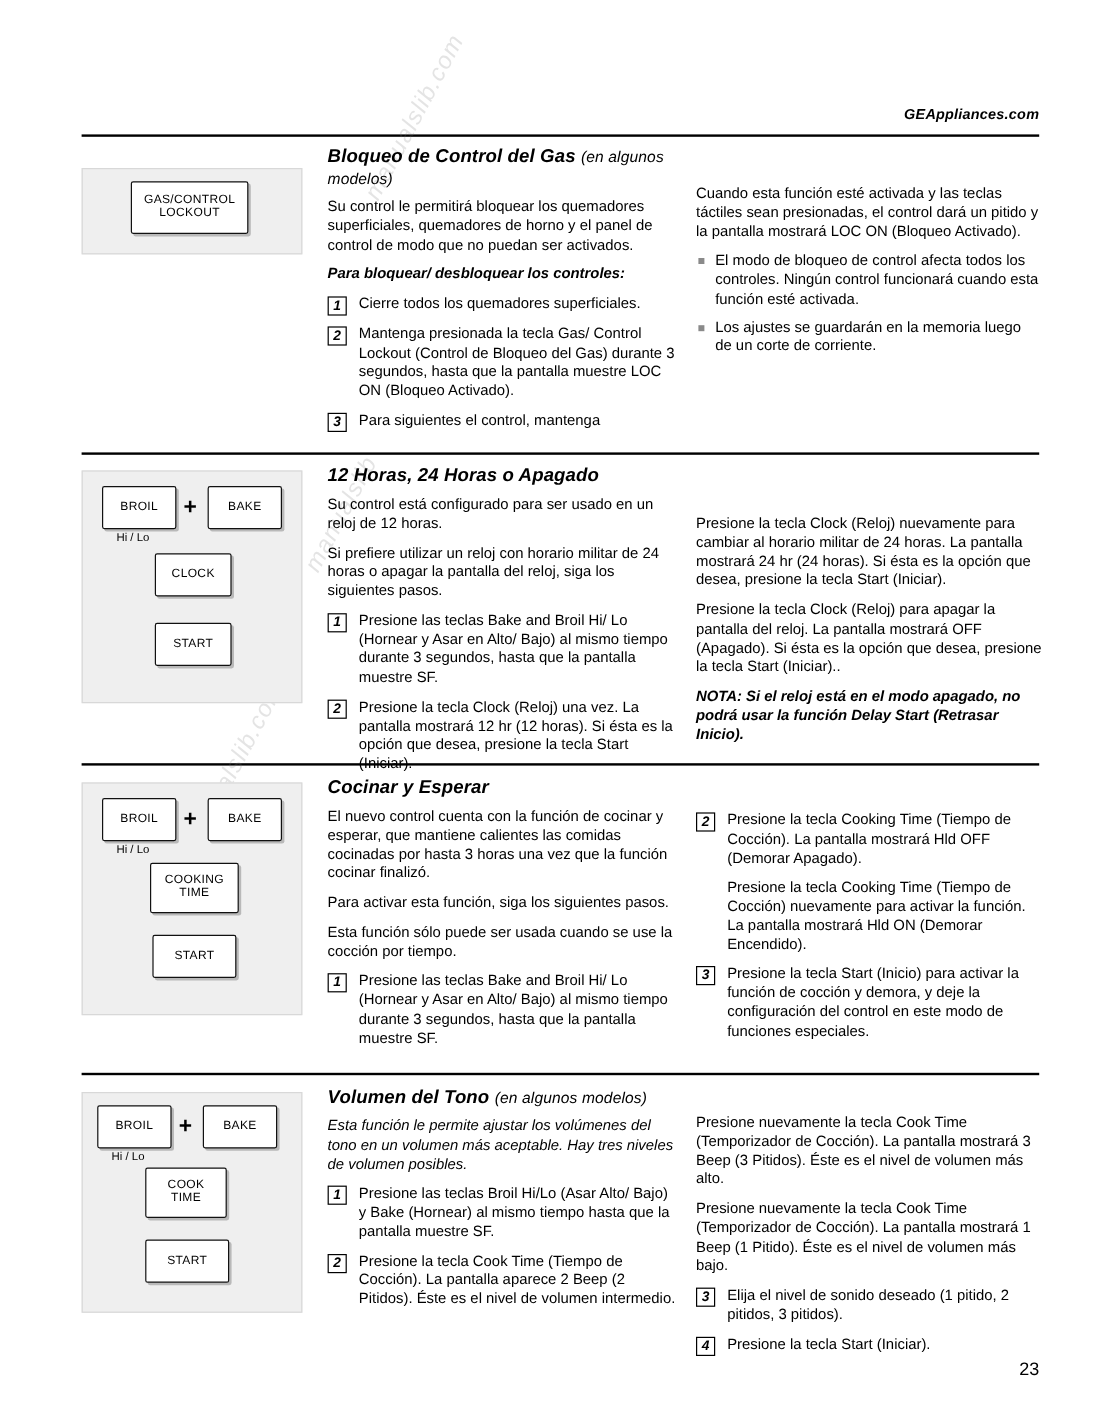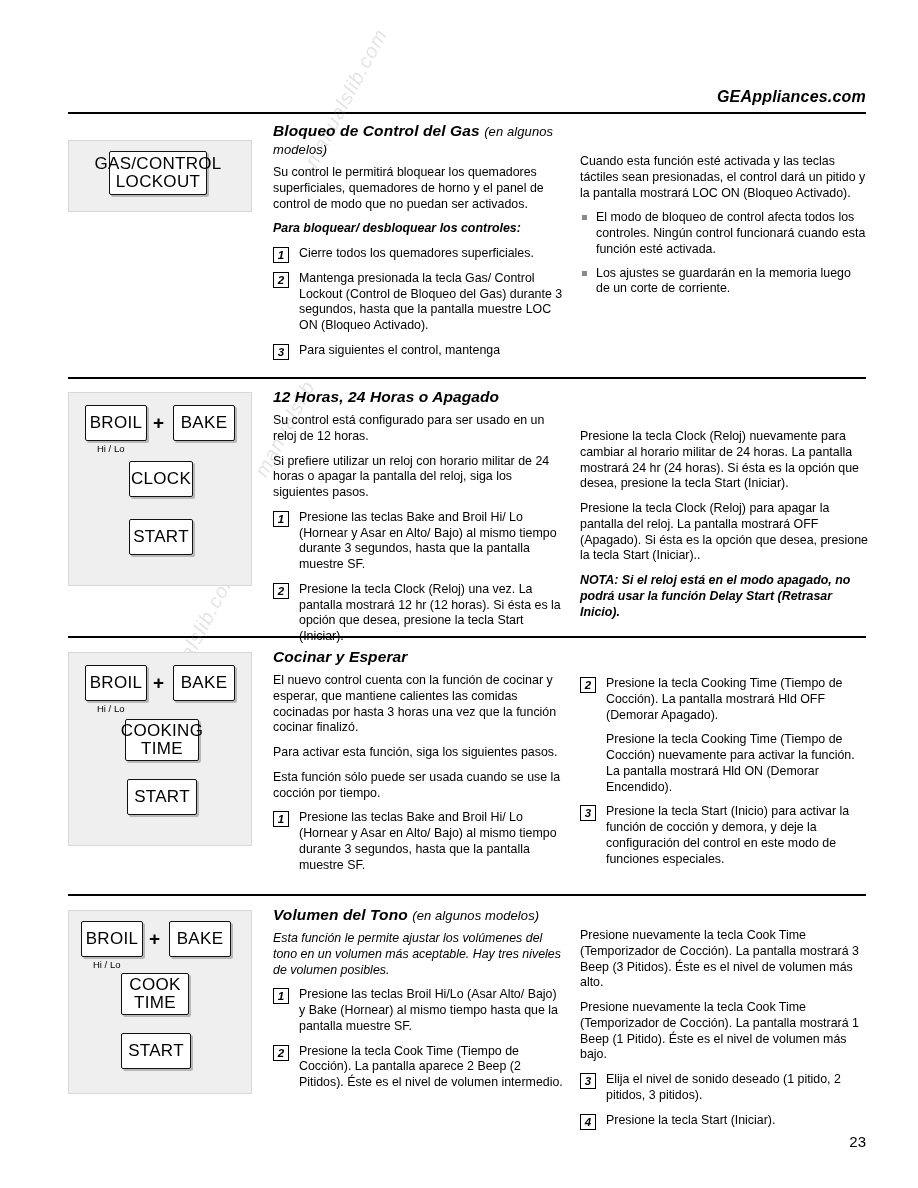--- a/index.html
+++ b/index.html
@@ -6,21 +6,21 @@
   body{
     width:918px;height:1188px;background:#ffffff;
     font-family:"Liberation Sans", sans-serif;
     color:#000;position:relative;overflow:hidden;
   }
   .page{position:absolute;left:0;top:0;width:918px;height:1188px;}
 
   
   .site{
     position:absolute;right:52px;top:88px;
-    font-size:16px;font-style:italic;font-weight:bold;letter-spacing:.2px;
+    font-size:12px;font-style:italic;font-weight:bold;letter-spacing:.2px;
   }
   .rule{
     position:absolute;left:68px;width:798px;height:2px;background:#000;
   }
 
   
   .section{position:absolute;left:68px;width:798px;}
   .keycol{position:absolute;left:0;top:0;width:195px;}
   .col-mid{position:absolute;left:205px;width:290px;}
   .col-right{position:absolute;left:512px;width:288px;}
@@ -59,21 +59,21 @@
   .key{
     position:absolute;background:#fff;border:1.6px solid #111;border-radius:2px;
     box-shadow:2px 2px 0 #b9b9b9;
     display:flex;flex-direction:column;align-items:center;justify-content:center;
     text-align:center;
   }
   .key span{
     display:block;font-size:11px;letter-spacing:.3px;line-height:1.08;
     font-variant:small-caps;text-transform:uppercase;
   }
-  .key span.l1{font-size:17px;}
+  .key span.l1{font-size:10px;}
   .plus{
     position:absolute;font-size:19px;font-weight:bold;line-height:1;
   }
   .hilo{
     position:absolute;font-size:9.5px;
   }
 
   
   .wm{
     position:absolute;color:rgba(120,120,120,.20);

